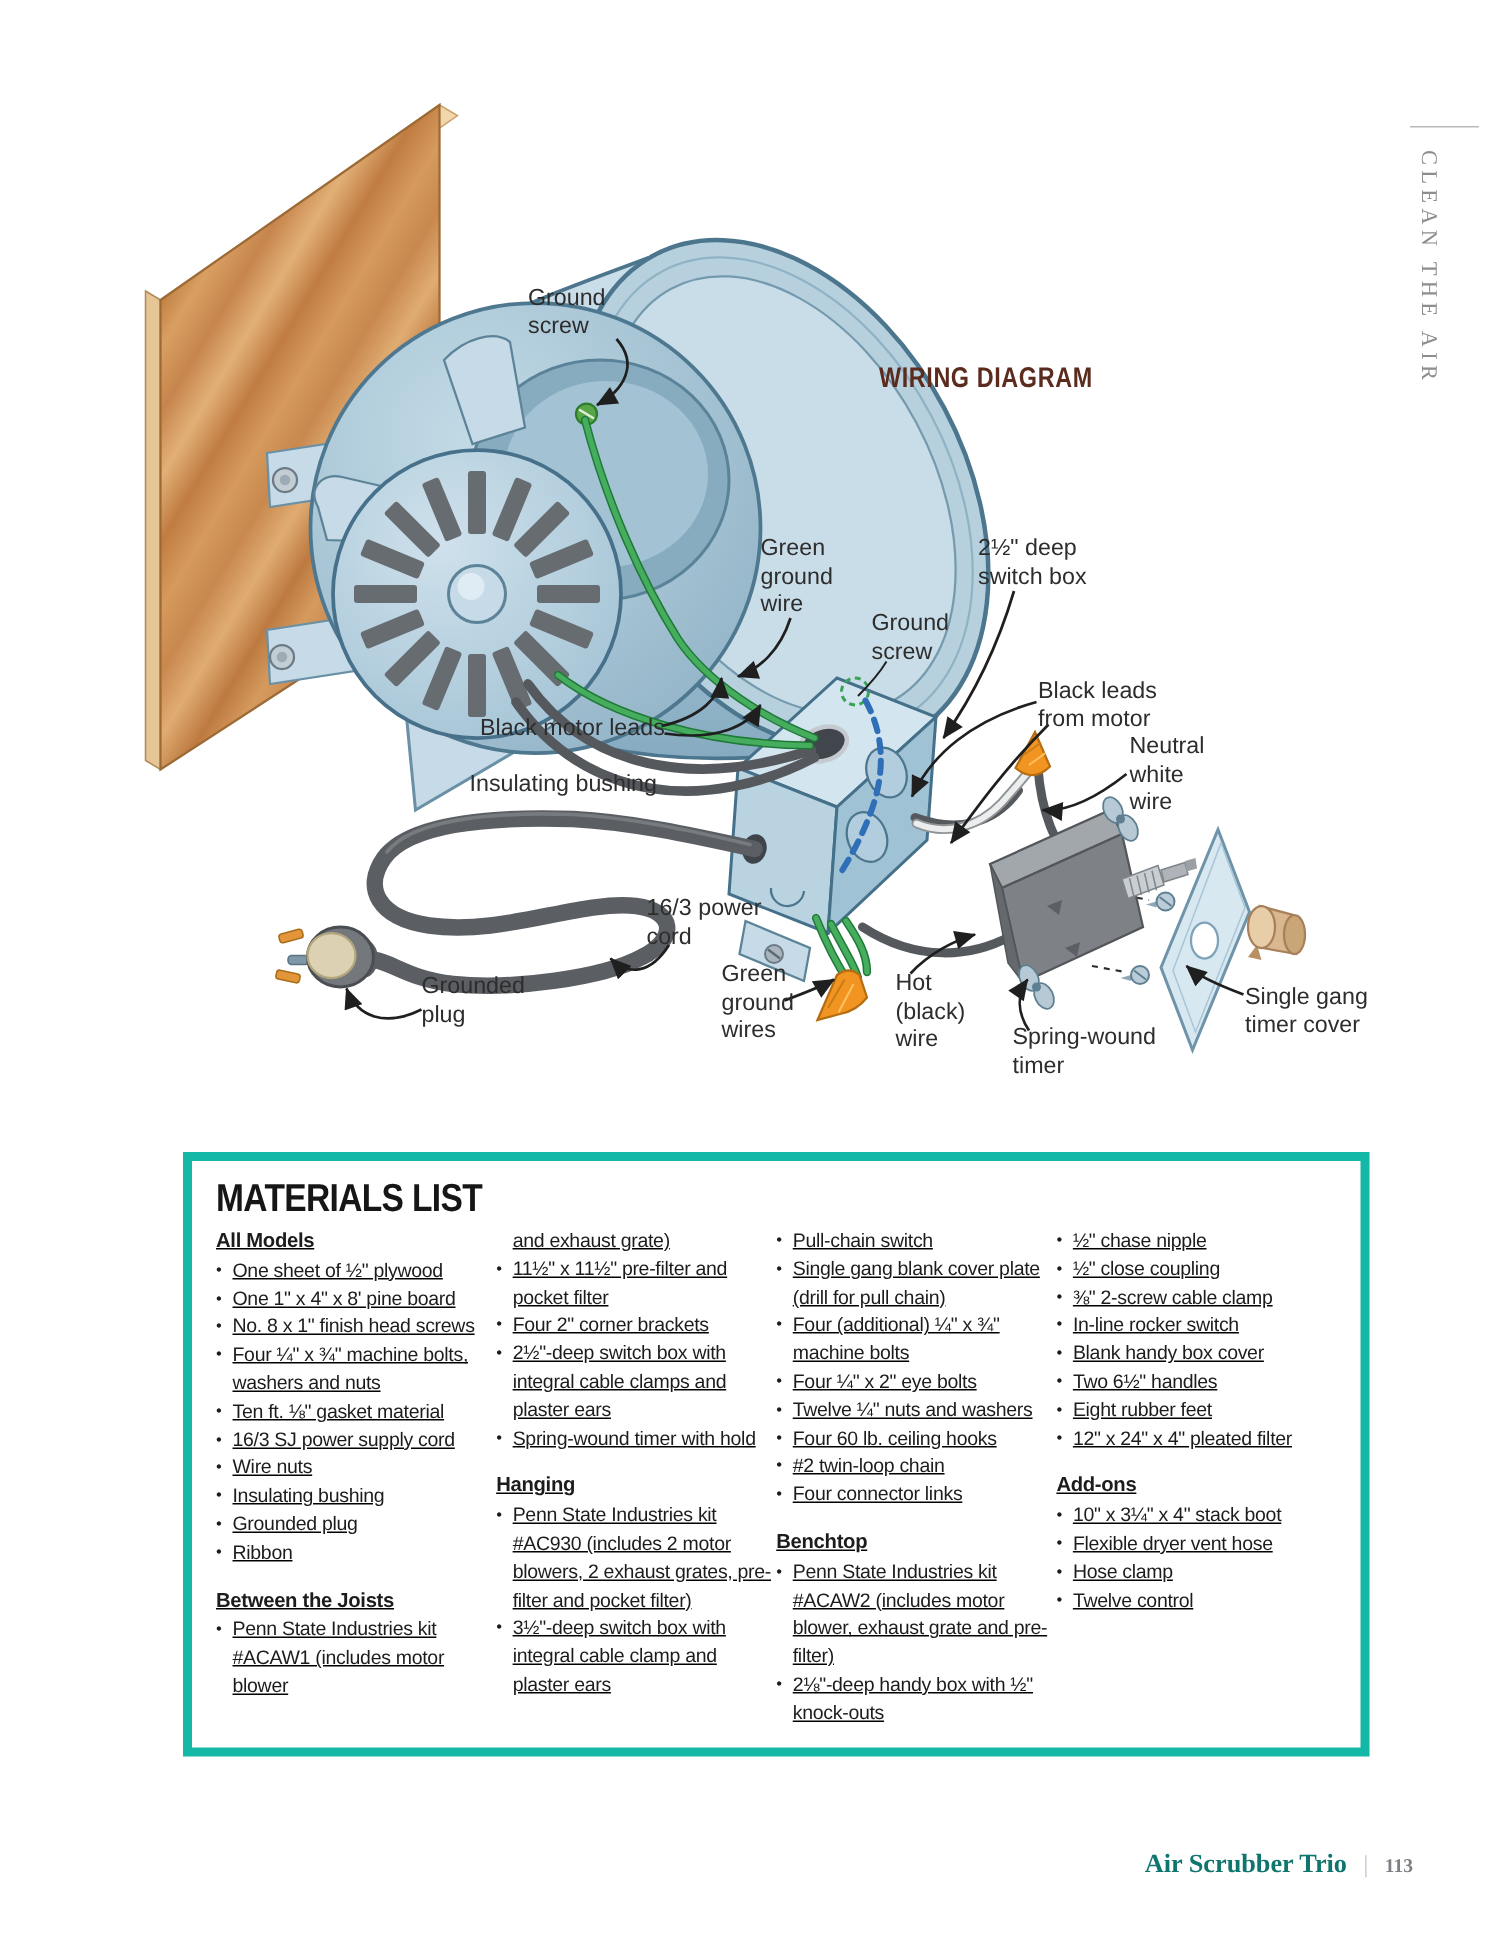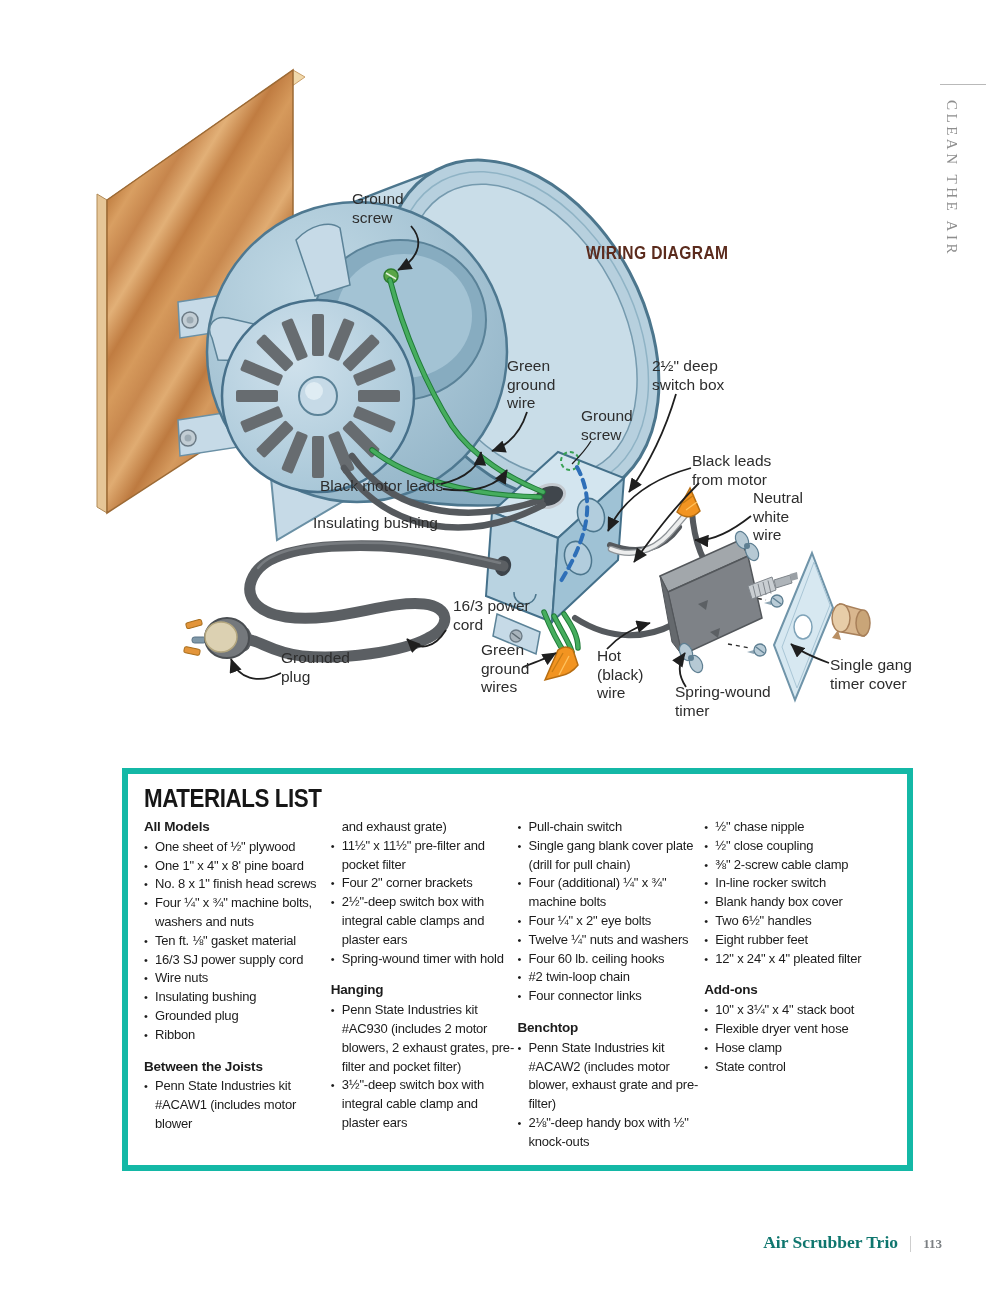--- a/index.html
+++ b/index.html
@@ -17,21 +17,21 @@
   .diagram svg{position:absolute;left:0;top:0;}
   .diagram-title{position:absolute;left:586px;top:242px;color:#5b2b1d;font-weight:bold;
     font-size:19px;letter-spacing:.5px;transform:scaleX(.82);transform-origin:left top;white-space:nowrap;}
   .dlabel{position:absolute;white-space:pre-line;font-size:15.5px;line-height:18.5px;color:#2d2d2d;}
 
   
   .materials{position:absolute;left:122px;top:768px;width:747px;height:374px;
     border:6px solid #14b8a6;background:#fff;padding:9px 16px 8px 16px;overflow:hidden;}
   .mtitle{font-size:26px;font-weight:bold;color:#161616;letter-spacing:-.5px;
     transform:scaleX(.86);transform-origin:left top;margin-bottom:4px;white-space:nowrap;}
-  .mcols{display:flex;gap:0;}
+  .mcols{display:flex;gap:0;text-decoration:underline;}
   .mcol{flex:1;min-width:0;font-size:13px;line-height:18.8px;color:#1c1c1c;letter-spacing:-.2px;}
   .mhead{font-weight:bold;font-size:13.5px;margin-top:13px;margin-bottom:1px;}
   .mhead:first-child{margin-top:0;}
   .mitem{position:relative;padding-left:11px;}
   .mitem .bullet{position:absolute;left:0;top:0;font-size:11px;}
   .mcont{padding-left:11px;}
 
   
   .footer{position:absolute;right:58px;top:1232px;display:flex;align-items:baseline;gap:11px;
     font-family:"Liberation Serif",serif;}
@@ -299,21 +299,21 @@
 switch box</div>
         <div class="dlabel" style="left: 581px; top: 407px;">Ground
 screw</div>
         <div class="dlabel" style="left: 692px; top: 452px;">Black leads
 from motor</div>
         <div class="dlabel" style="left: 753px; top: 489px;">Neutral
 white
 wire</div>
         <div class="dlabel" style="left: 320px; top: 477px;">Black motor leads</div>
         <div class="dlabel" style="left: 313px; top: 514px;">Insulating bushing</div>
-        <div class="dlabel" style="left: 431px; top: 597px; margin-left: 22px;">16/3 power
+        <div class="dlabel" style="left: 431px; top: 597px;">16/3 power
 cord</div>
         <div class="dlabel" style="left: 281px; top: 649px;">Grounded
 plug</div>
         <div class="dlabel" style="left: 481px; top: 641px;">Green
 ground
 wires</div>
         <div class="dlabel" style="left: 597px; top: 647px;">Hot
 (black)
 wire</div>
         <div class="dlabel" style="left: 675px; top: 683px;">Spring-wound
@@ -370,21 +370,21 @@
           <div class="mitem"><span class="bullet">•</span><span>⅜" 2-screw cable clamp</span></div>
           <div class="mitem"><span class="bullet">•</span><span>In-line rocker switch</span></div>
           <div class="mitem"><span class="bullet">•</span><span>Blank handy box cover</span></div>
           <div class="mitem"><span class="bullet">•</span><span>Two 6½" handles</span></div>
           <div class="mitem"><span class="bullet">•</span><span>Eight rubber feet</span></div>
           <div class="mitem"><span class="bullet">•</span><span>12" x 24" x 4" pleated filter</span></div>
           <div class="mhead">Add-ons</div>
           <div class="mitem"><span class="bullet">•</span><span>10" x 3¼" x 4" stack boot</span></div>
           <div class="mitem"><span class="bullet">•</span><span>Flexible dryer vent hose</span></div>
           <div class="mitem"><span class="bullet">•</span><span>Hose clamp</span></div>
-          <div class="mitem"><span class="bullet">•</span><span>State control</span></div>
+          <div class="mitem"><span class="bullet">•</span><span>Twelve control</span></div>
         </div>
       </div>
   </div>
 
   <div class="footer">
     <span class="ftitle">Air Scrubber Trio</span>
     <span class="fsep">|</span>
     <span class="fnum">113</span>
   </div>
 

